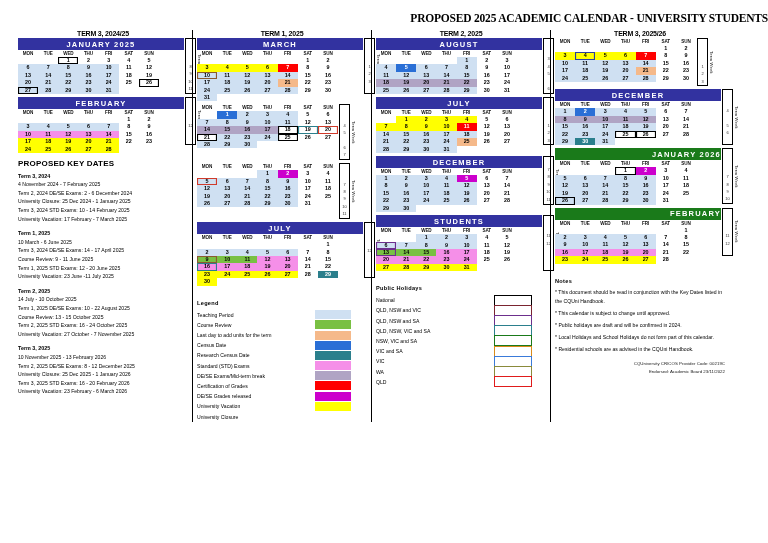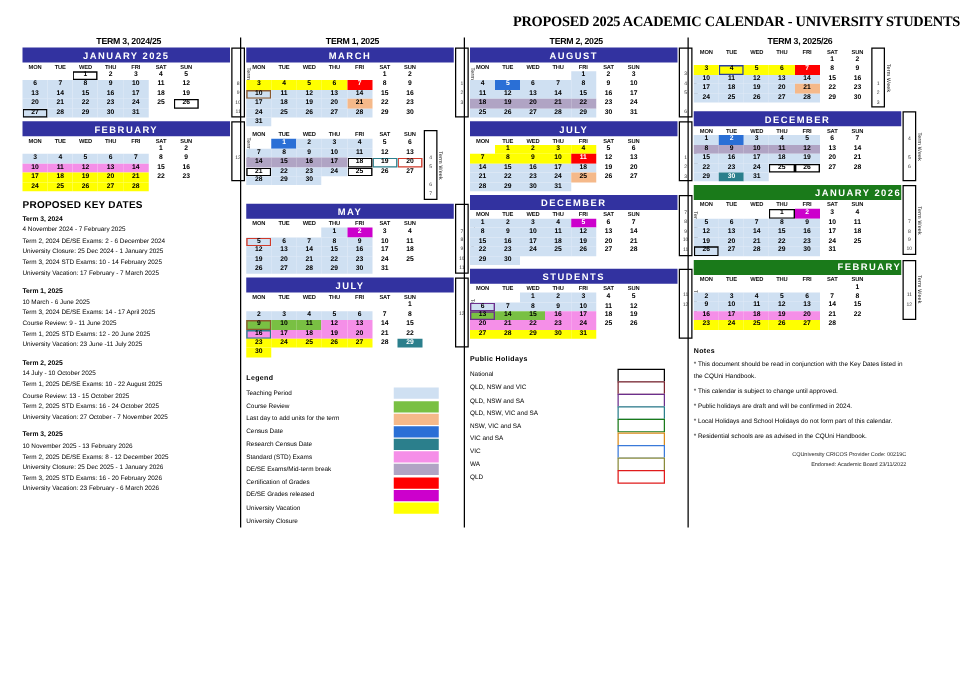--- a/index.html
+++ b/index.html
@@ -438,21 +438,20 @@
               <span>5</span>
               <span></span>
               <span>6</span>
               <span>7</span>
             </div>
             <div class="wklabel">Term Week</div>
           </div>
         </div>
         <div class="mwrap">
           <div class="mtable">
-            <div class="mname">MAY</div>
             <table class="cal">
               <thead>
                 <tr>
                   <th>MON</th>
                   <th>TUE</th>
                   <th>WED</th>
                   <th>THU</th>
                   <th>FRI</th>
                   <th>SAT</th>
                   <th>SUN</th>

